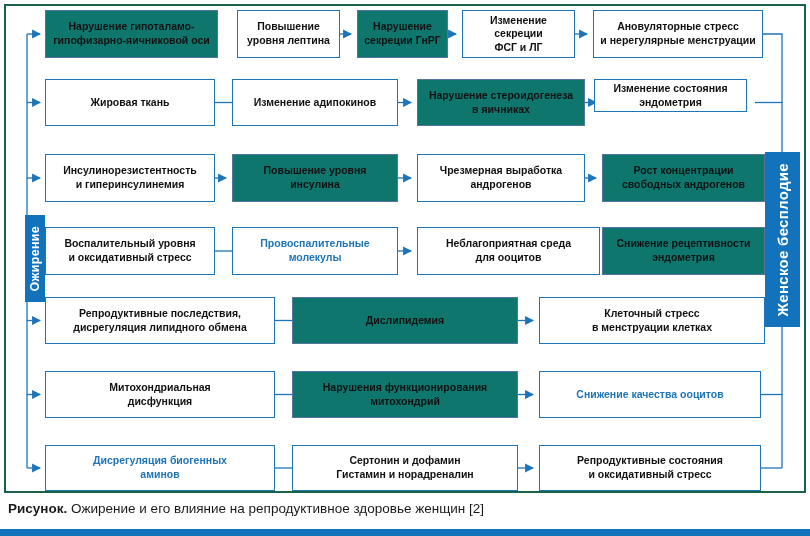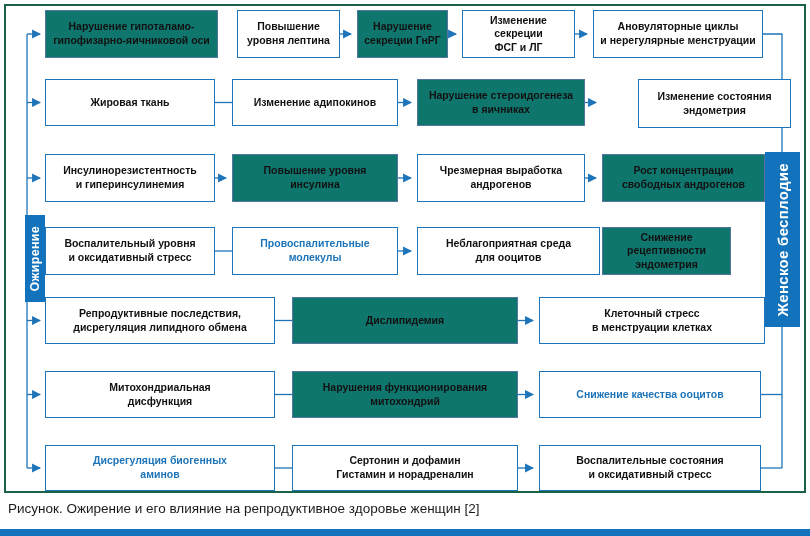--- a/index.html
+++ b/index.html
@@ -26,21 +26,21 @@
   .vlabel{
     writing-mode:vertical-rl;transform:rotate(180deg);
     color:#ffffff;font-weight:bold;white-space:nowrap;letter-spacing:.3px;
   }
   .vlabel.small{font-size:12.5px;}
   .vlabel.big{font-size:15px;}
   .caption{
     position:absolute;left:8px;top:501px;width:794px;
     font-size:13.5px;color:#1a1a1a;
   }
-  .caption b{font-weight:normal;}
+  .caption b{font-weight:bold;}
   .bottom-strip{
     position:absolute;left:0;top:529px;width:810px;height:7px;background:#1273bc;
   }
 </style>
 </head>
 <body>
 
 <div class="screen">
 
   <div class="frame"></div>
@@ -95,65 +95,65 @@
   </svg>
 
   <div class="box filled" style="left:45px;top:10px;width:173px;height:48px">Нарушение гипоталамо-
 гипофизарно-яичниковой оси</div>
   <div class="box" style="left:237px;top:10px;width:103px;height:48px">Повышение
 уровня лептина</div>
   <div class="box filled" style="left:357px;top:10px;width:91px;height:48px">Нарушение
 секреции ГнРГ</div>
   <div class="box" style="left:462px;top:10px;width:113px;height:48px">Изменение секреции
 ФСГ и ЛГ</div>
-  <div class="box" style="left:593px;top:10px;width:170px;height:48px">Ановуляторные циклы
+  <div class="box" style="left:593px;top:10px;width:170px;height:48px">Ановуляторные стресс
 и нерегулярные менструации</div>
 
   <div class="box" style="left:45px;top:79px;width:170px;height:47px">Жировая ткань</div>
   <div class="box" style="left:232px;top:79px;width:166px;height:47px">Изменение адипокинов</div>
   <div class="box filled" style="left:417px;top:79px;width:168px;height:47px">Нарушение стероидогенеза
 в яичниках</div>
-  <div class="box" style="left:638px;top:79px;width:153px;height:49px">Изменение состояния
+  <div class="box" style="left:594px;top:79px;width:153px;height:33px">Изменение состояния
 эндометрия</div>
 
   <div class="box" style="left:45px;top:154px;width:170px;height:48px">Инсулинорезистентность
 и гиперинсулинемия</div>
   <div class="box filled" style="left:232px;top:154px;width:166px;height:48px">Повышение уровня
 инсулина</div>
   <div class="box" style="left:417px;top:154px;width:168px;height:48px">Чрезмерная выработка
 андрогенов</div>
   <div class="box filled" style="left:602px;top:154px;width:163px;height:48px">Рост концентрации
 свободных андрогенов</div>
 
   <div class="box" style="left:45px;top:227px;width:170px;height:48px">Воспалительный уровня
 и оксидативный стресс</div>
   <div class="box bluetext" style="left:232px;top:227px;width:166px;height:48px">Провоспалительные
 молекулы</div>
   <div class="box" style="left:417px;top:227px;width:183px;height:48px">Неблагоприятная среда
 для ооцитов</div>
-  <div class="box filled" style="left:602px;top:227px;width:129px;height:48px">Снижение рецептивности
+  <div class="box filled" style="left:602px;top:227px;width:163px;height:48px">Снижение рецептивности
 эндометрия</div>
 
   <div class="box" style="left:45px;top:297px;width:230px;height:47px">Репродуктивные последствия,
 дисрегуляция липидного обмена</div>
   <div class="box filled" style="left:292px;top:297px;width:226px;height:47px">Дислипидемия</div>
   <div class="box" style="left:539px;top:297px;width:226px;height:47px">Клеточный стресс
 в менструации клетках</div>
 
   <div class="box" style="left:45px;top:371px;width:230px;height:47px">Митохондриальная
 дисфункция</div>
   <div class="box filled" style="left:292px;top:371px;width:226px;height:47px">Нарушения функционирования
 митохондрий</div>
   <div class="box bluetext" style="left:539px;top:371px;width:222px;height:47px">Снижение качества ооцитов</div>
 
   <div class="box bluetext" style="left:45px;top:445px;width:230px;height:46px">Дисрегуляция биогенных
 аминов</div>
   <div class="box" style="left:292px;top:445px;width:226px;height:46px">Сертонин и дофамин
 Гистамин и норадреналин</div>
-  <div class="box" style="left:539px;top:445px;width:222px;height:46px">Воспалительные состояния
+  <div class="box" style="left:539px;top:445px;width:222px;height:46px">Репродуктивные состояния
 и оксидативный стресс</div>
 
   <div class="vbar" style="left:25px;top:215px;width:20px;height:87px">
     <span class="vlabel small">Ожирение</span>
   </div>
   <div class="vbar" style="left:765px;top:152px;width:35px;height:175px">
     <span class="vlabel big">Женское бесплодие</span>
   </div>
 
   <div class="caption">

